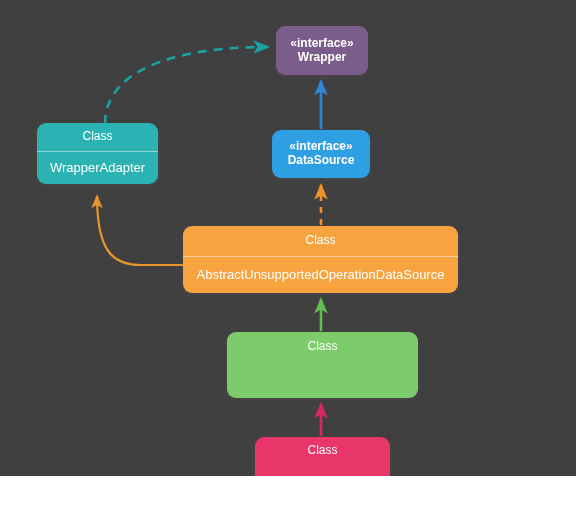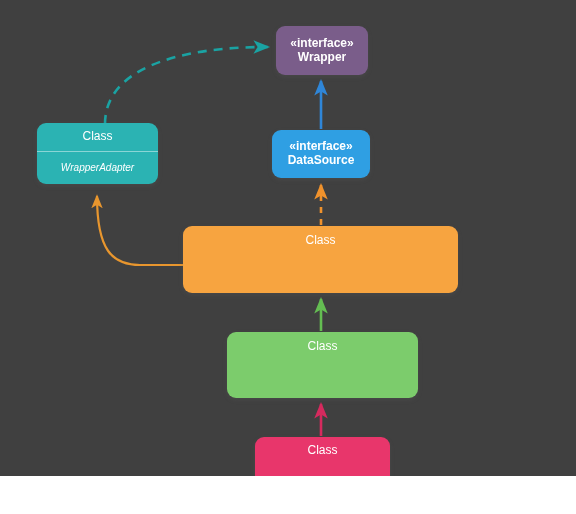--- a/index.html
+++ b/index.html
@@ -46,26 +46,25 @@
     box-sizing: border-box;
     padding: 0 6px;
   }
   .node-body {
     display: flex;
     align-items: center;
     justify-content: center;
     color: #ffffff;
     text-align: center;
     line-height: 1.15;
-    font-size: 10px;
+    font-size: 13px;
     box-sizing: border-box;
     padding: 0 8px;
     border-top: 1px solid rgba(255,255,255,0.45);
     flex: 1 1 auto;
-    font-style: italic;
   }
   .iface-node .node-header {
     flex: 1 1 auto;
     border-top: none;
     font-size: 12px;
     white-space: pre-line;
     font-weight: bold;
   }
   .node-header.plain-label { font-weight: normal; text-align: right; }
 </style>
@@ -119,20 +118,21 @@
     <div class="node-body">WrapperAdapter</div>
   </div>
 
   <div class="uml-node iface-node" style="left:272px; top:130px; width:98px; height:48px; background:#2f9fe3;">
     <div class="node-header">«interface»
 DataSource</div>
   </div>
 
   <div class="uml-node" style="left:183px; top:226px; width:275px; height:67px; background:#f7a440;">
     <div class="node-header plain-label" style="height:30px;">Class</div>
+    <div class="node-body">AbstractUnsupportedOperationDataSource</div>
   </div>
 
   <div class="uml-node" style="left:227px; top:332px; width:191px; height:66px; background:#7ccc6c;">
     <div class="node-header plain-label" style="height:30px;">Class</div>
   </div>
 
   <div class="uml-node" style="left:255px; top:437px; width:135px; height:61px; background:#e8366b;">
     <div class="node-header plain-label" style="height:28px;">Class</div>
   </div>
 

